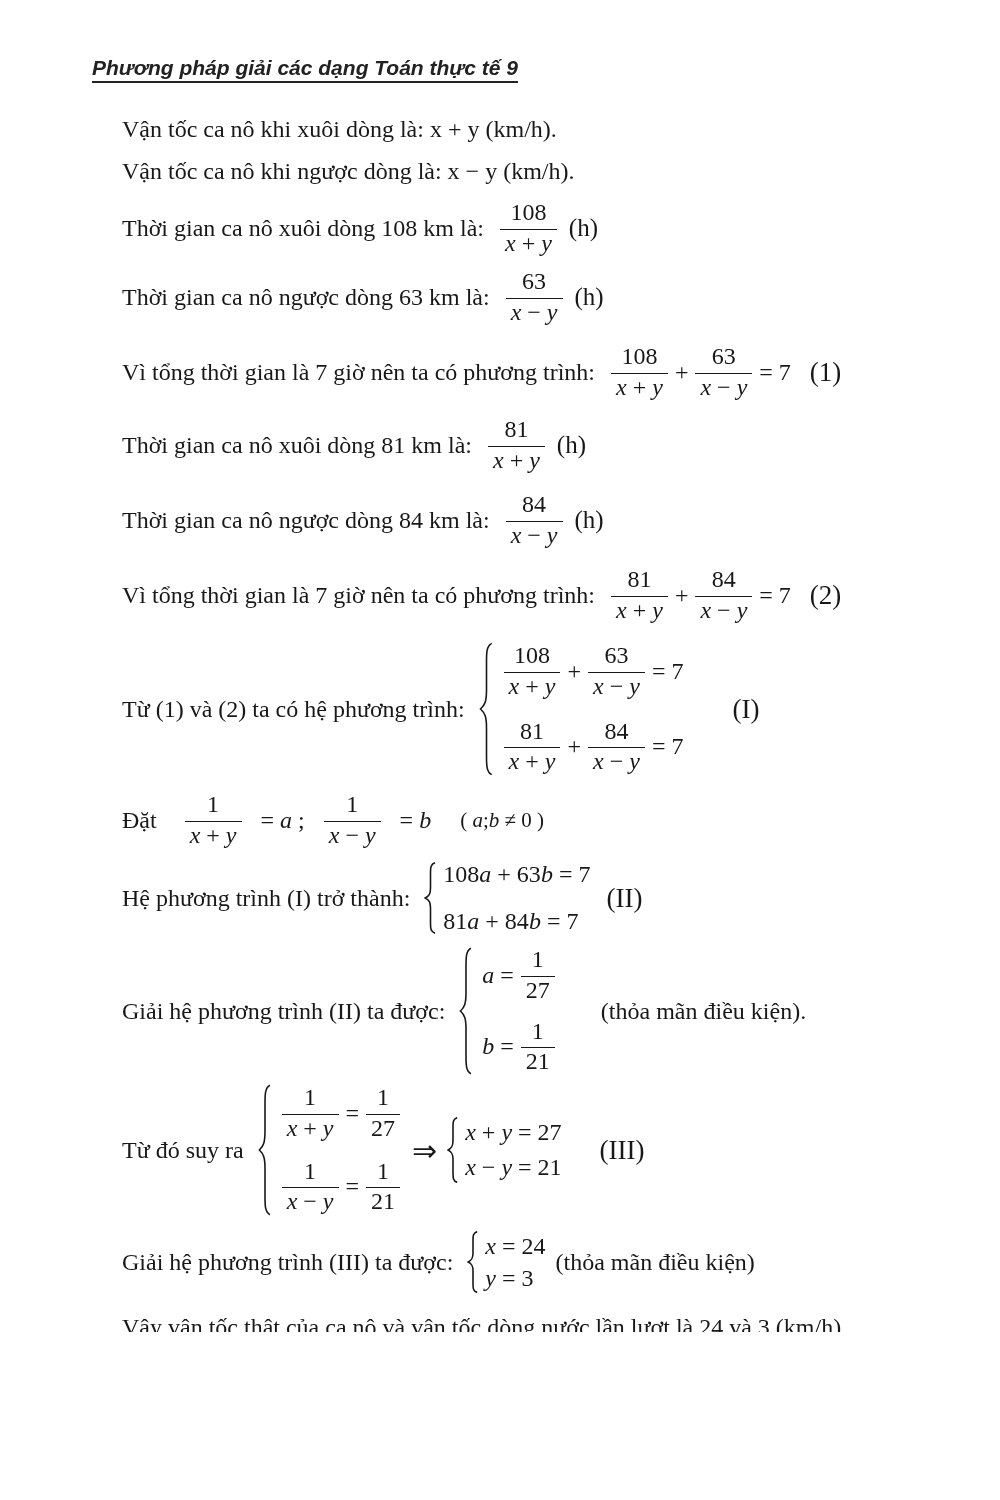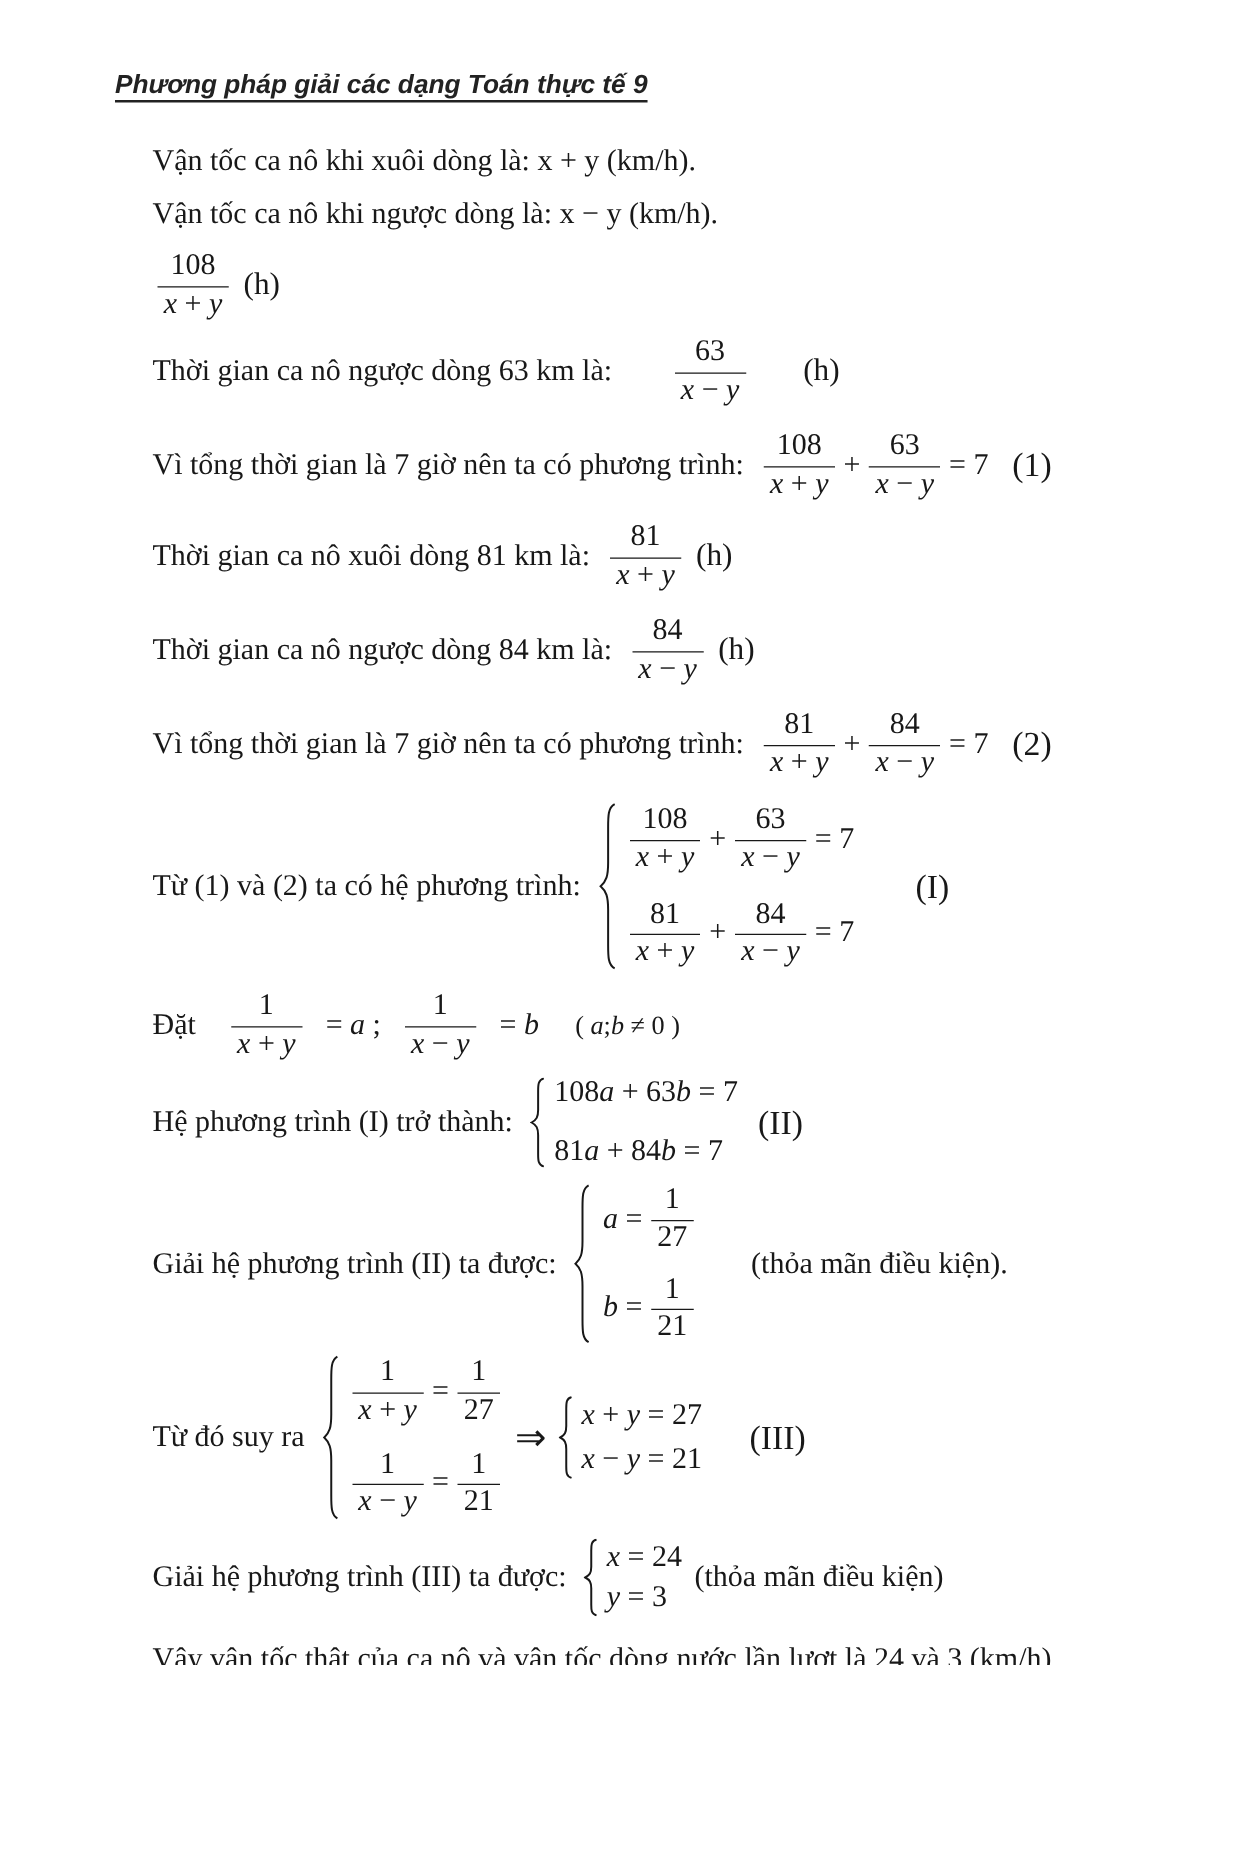--- a/index.html
+++ b/index.html
@@ -40,25 +40,26 @@
 
   <div class="line" style="top:112px;height:34px;">
     <span>Vận tốc ca nô khi xuôi dòng là: x + y (km/h).</span>
   </div>
 
   <div class="line" style="top:154px;height:34px;">
     <span>Vận tốc ca nô khi ngược dòng là: x − y (km/h).</span>
   </div>
 
   <div class="line" style="top:195px;height:66px;">
+    <span class="txt">Thời gian ca nô xuôi dòng 108 km là:</span>
     <span class="frac"><span class="num">108</span><span class="den mvar"><i>x</i> + <i>y</i></span></span>
     <span class="unit">(h)</span>
   </div>
 
-  <div class="line" style="top:264px;height:66px;gap:34px;">
+  <div class="line" style="top:264px;height:66px;">
     <span class="txt">Thời gian ca nô ngược dòng 63 km là:</span>
     <span class="frac"><span class="num">63</span><span class="den mvar"><i>x</i> − <i>y</i></span></span>
     <span class="unit">(h)</span>
   </div>
 
   <div class="line" style="top:339px;height:66px;">
     <span class="txt">Vì tổng thời gian là 7 giờ nên ta có phương trình:</span>
     <span class="frac"><span class="num">108</span><span class="den mvar"><i>x</i> + <i>y</i></span></span>
     <span class="op">+</span>
     <span class="frac"><span class="num">63</span><span class="den mvar"><i>x</i> − <i>y</i></span></span>

